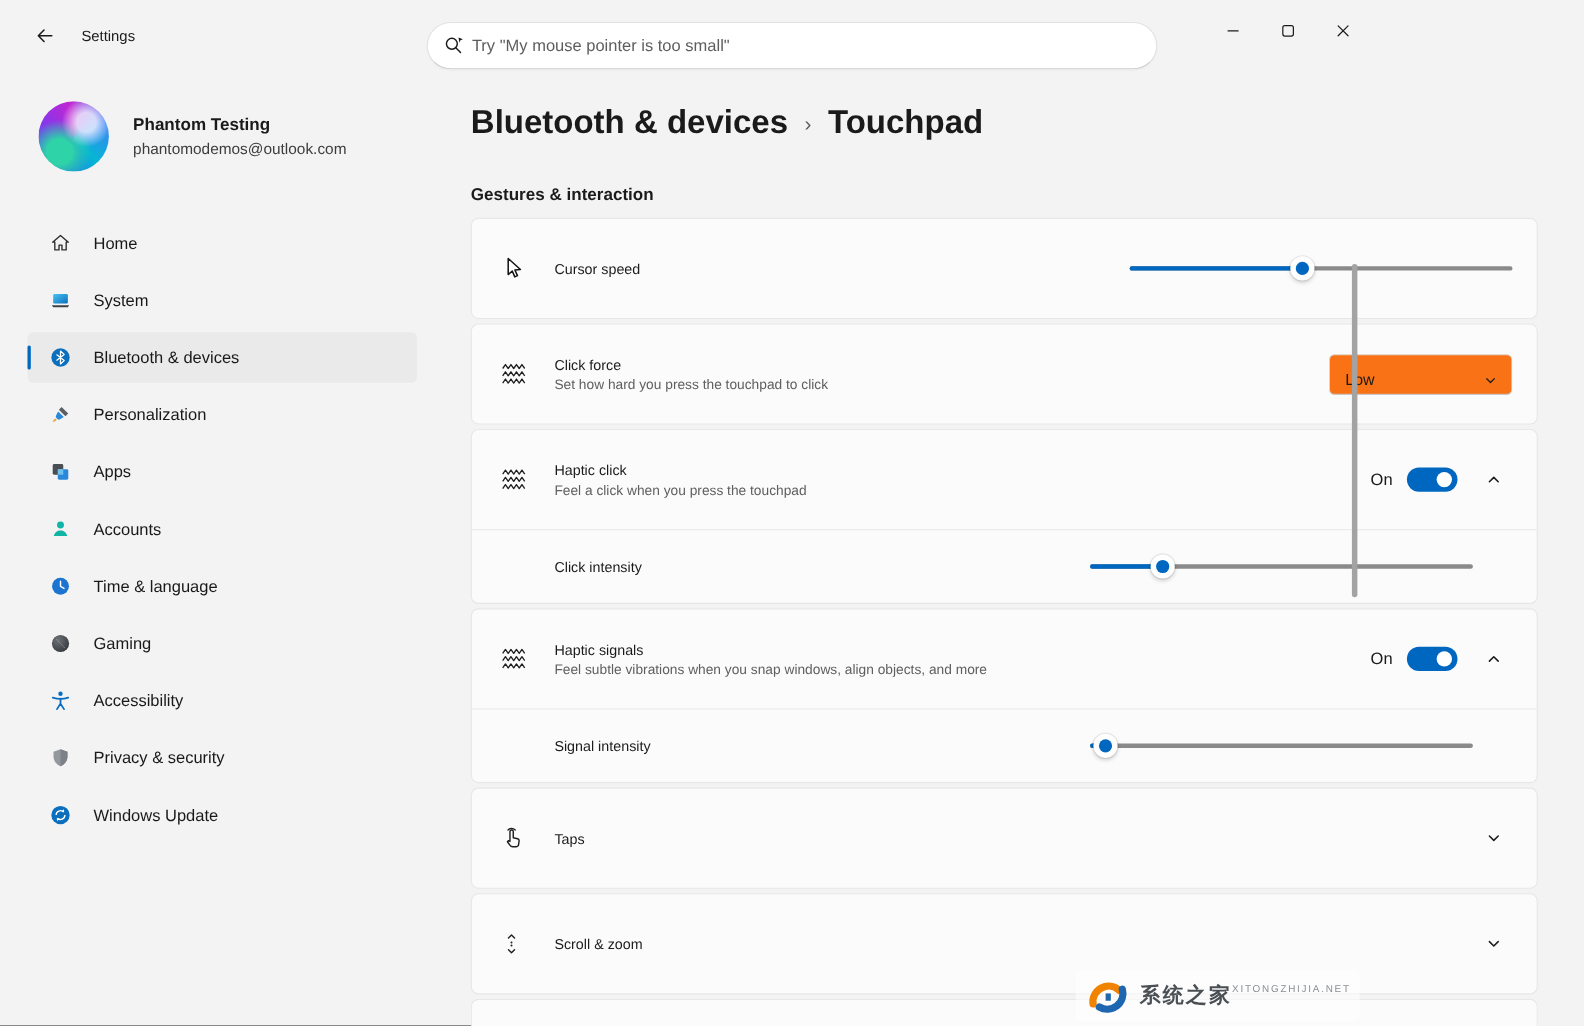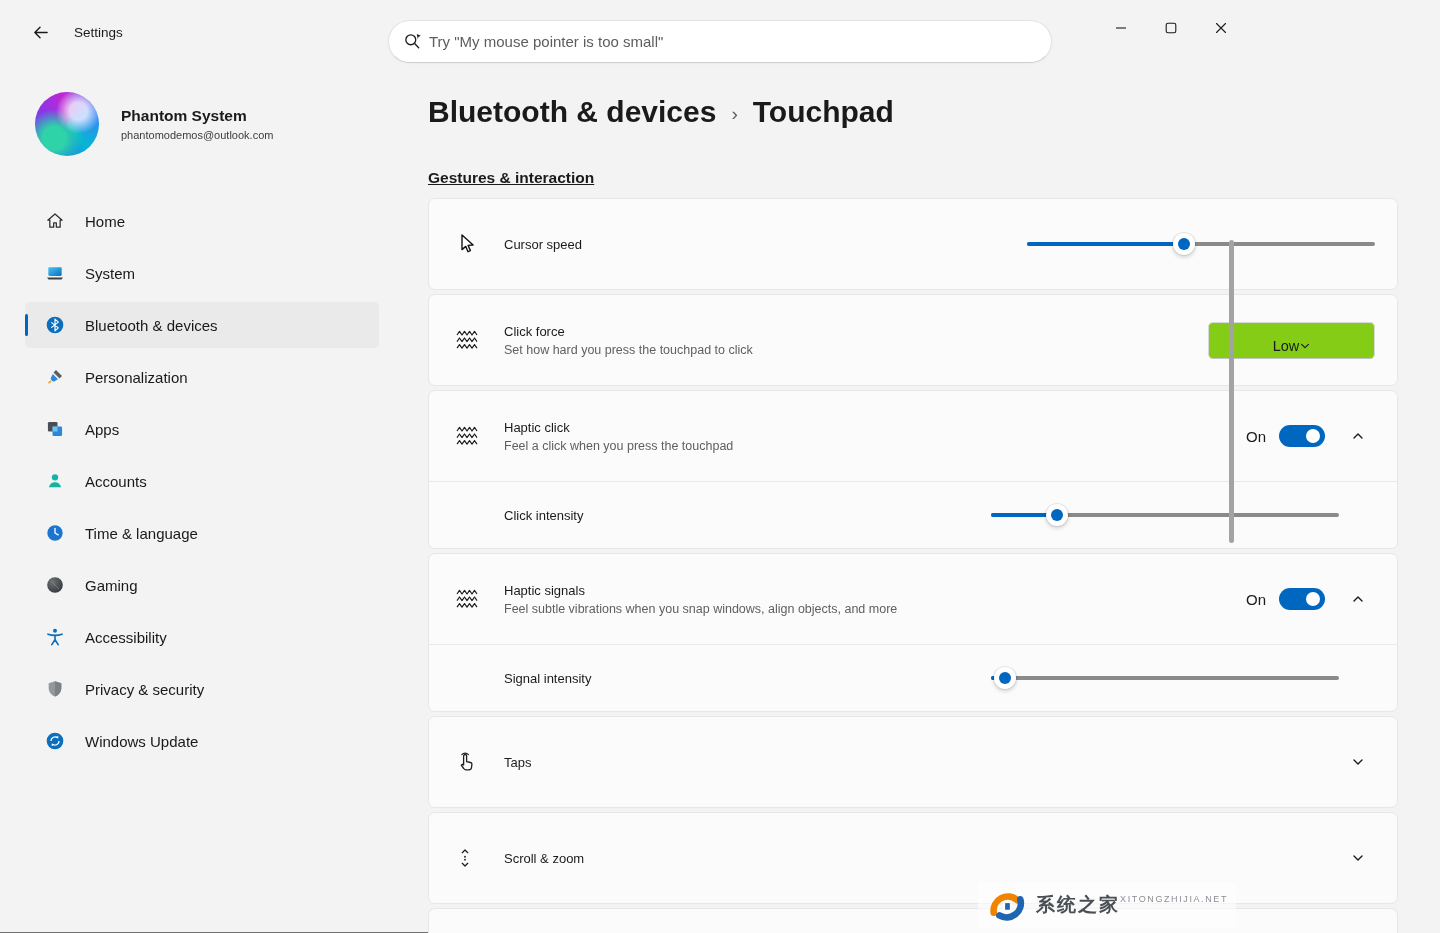--- a/index.html
+++ b/index.html
@@ -35,39 +35,39 @@
   .sidebar { width:390px; flex:0 0 390px; padding-top:28px; }
   .profile { display:flex; align-items:center; gap:22px; padding-left:35px; margin-bottom:42px; }
   .avatar {
     width:64px; height:64px; border-radius:50%;
     background:
       radial-gradient(circle at 68% 30%, rgba(255,255,255,0.75) 0 14%, rgba(255,255,255,0) 36%),
       radial-gradient(circle at 30% 72%, #2fd3a8 0 18%, rgba(0,0,0,0) 45%),
       conic-gradient(from 210deg, #2563eb, #7c3aed, #c026d3, #3b82f6, #06b6d4, #2563eb);
   }
   .profile-name { font-size:15.5px; font-weight:700; color:#1a1a1a; }
-  .profile-email { font-size:11px; color:#3d3d3d; margin-top:4px; }
+  .profile-email { font-size:14px; color:#3d3d3d; margin-top:4px; }
   .nav { padding:0 11px 0 25px; }
   .nav-item {
     height:46px; border-radius:5px; display:flex; align-items:center; gap:20px;
     padding-left:19px; margin-bottom:6px; position:relative; font-size:15px; color:#191919; cursor:pointer;
   }
   .nav-item .nicon { width:21px; height:21px; flex:0 0 21px; display:flex; align-items:center; justify-content:center; }
   .nav-item.selected { background:#eaeaea; }
   .nav-item.selected::before {
     content:""; position:absolute; left:0; top:12px; bottom:12px; width:3px; border-radius:2px; background:#0067c0;
   }
 
   
   .main { flex:1; padding:26px 42px 0 38px; min-width:0; }
   .breadcrumb { display:flex; align-items:center; gap:15px; font-size:30px; font-weight:600; line-height:40px; }
   .crumb-parent { cursor:pointer; }
   .crumb-sep { font-size:19px; font-weight:400; color:#5d5d5d; padding-top:4px; }
   .crumb-current { font-weight:700; }
-  .section-title { margin:35px 0 11px; font-size:15.5px; font-weight:700; color:#1b1b1b;text-decoration:underline; }
+  .section-title { margin:35px 0 11px; font-size:15.5px; font-weight:700; color:#1b1b1b; }
 
   .card {
     width:970px; background:#fbfbfb; border:1px solid #e7e7e7; border-radius:7px;
     margin-bottom:4px; overflow:hidden;
   }
   .row { display:flex; align-items:center; min-height:90px; padding:0 22px 0 25px; }
   .row .icon-cell { width:50px; flex:0 0 50px; display:flex; align-items:center; }
   .row .text-cell { flex:1; min-width:0; padding-right:16px; }
   .row-title { font-size:13px; color:#1b1b1b; }
   .row-desc { font-size:12.5px; color:#5f5f5f; margin-top:4px; }
@@ -83,22 +83,22 @@
   .slider-fill { position:absolute; left:0; top:9px; height:4px; border-radius:2px; background:#0067c0; width:var(--pct); }
   .slider-thumb {
     position:absolute; top:0; left:var(--pct); transform:translateX(-50%);
     width:22px; height:22px; border-radius:50%; background:#ffffff;
     box-shadow:0 0 0 1px rgba(0,0,0,0.07), 0 2px 4px rgba(0,0,0,0.18); cursor:pointer;
   }
   .slider-thumb::after { content:""; position:absolute; inset:5px; border-radius:50%; background:#0067c0; }
 
   
   .dropdown {
-    width:167px; height:37px; background:#84cc16; border:1px solid #d9d9d9; border-bottom-color:#c4c4c4;
-    border-radius:5px; display:flex; align-items:center; justify-content:center;
+    width:167px; height:37px; background:#f97316; border:1px solid #d9d9d9; border-bottom-color:#c4c4c4;
+    border-radius:5px; display:flex; align-items:center; justify-content:space-between;
     padding:12px 13px 0 14px; font-size:14.5px; color:#1b1b1b; cursor:pointer; font-family:inherit;
   }
 
   
   .state-label { font-size:15px; margin-right:13px; }
   .toggle { width:46px; height:22px; border-radius:12px; background:#0067c0; position:relative; cursor:pointer; flex:0 0 46px; }
   .toggle-knob { position:absolute; top:4px; right:5px; width:14px; height:14px; border-radius:50%; background:#ffffff; }
 
   .chev-btn { width:34px; height:34px; margin-left:16px; border:none; background:transparent; display:flex; align-items:center; justify-content:center; cursor:pointer; border-radius:4px; }
 
@@ -161,21 +161,21 @@
       </button>
     </div>
   </header>
 
   <div class="body-row">
 
     <aside class="sidebar">
       <div class="profile">
         <div class="avatar"></div>
         <div>
-          <div class="profile-name">Phantom System</div>
+          <div class="profile-name">Phantom Testing</div>
           <div class="profile-email">phantomodemos@outlook.com</div>
         </div>
       </div>
 
       <nav class="nav">
 
         <div class="nav-item">
           <span class="nicon">
             <svg width="20" height="20" viewBox="0 0 24 24">
                 <path d="M12 3.6l8.6 7.4h-2.4v8.4h-4.6v-5.2h-3.2v5.2H5.8V11H3.4z" fill="none" stroke="#2e2e2e" stroke-width="1.5" stroke-linejoin="round"></path>

